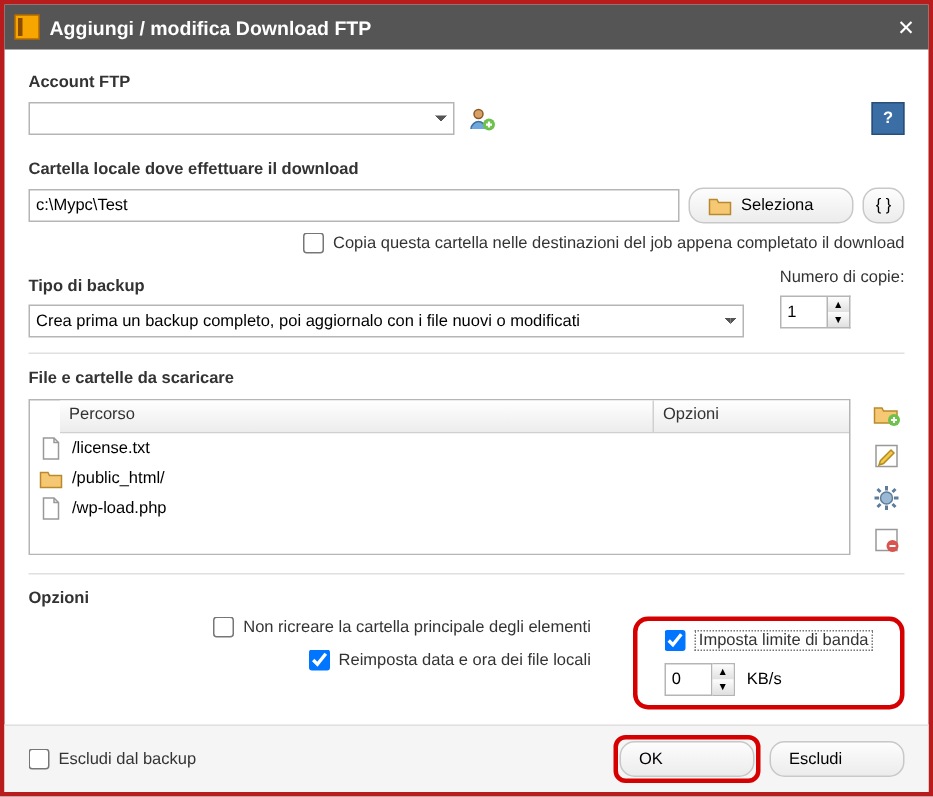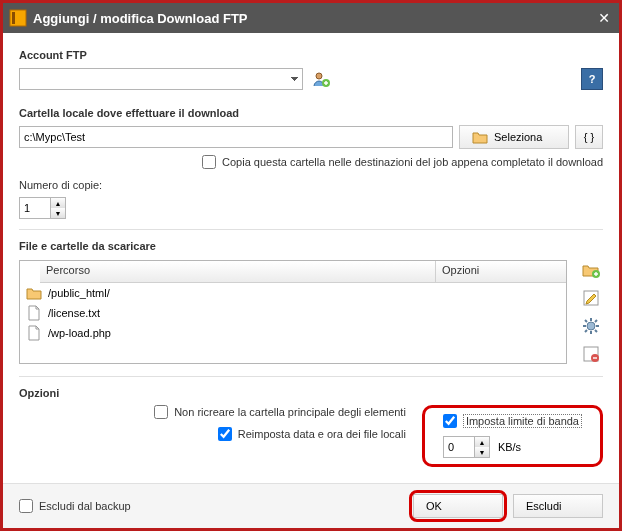--- a/index.html
+++ b/index.html
@@ -10,40 +10,40 @@
 .titlebar .title { flex: 1; font-size: 13px; font-weight: 600; }
 .titlebar .close { width: 18px; height: 18px; display: flex; align-items: center; justify-content: center; cursor: pointer; font-size: 14px; }
 .content { flex: 1; padding: 10px 16px 8px 16px; overflow: hidden; }
 .section-label { font-weight: 700; color: #333; margin: 6px 0 6px 0; }
 .row { display: flex; align-items: center; gap: 6px; }
 .divider { height: 1px; background: #e0e0e0; margin: 10px 0; }
 select.combo, input.text { height: 22px; border: 1px solid #b5b5b5; background: #fff; padding: 0 4px; font-size: 11px; }
 select.combo { appearance: none; padding-right: 18px; background-image: linear-gradient(45deg, transparent 50%, #555 50%), linear-gradient(-45deg, transparent 50%, #555 50%); background-position: right 8px center, right 4px center; background-size: 4px 4px, 4px 4px; background-repeat: no-repeat; }
 .iconbtn { width: 24px; height: 24px; border: 1px solid transparent; background: transparent; display: flex; align-items: center; justify-content: center; cursor: pointer; border-radius: 2px; }
 .helpbtn { width: 22px; height: 22px; background: #3a6ea5; color: #fff; font-weight: 700; border: 1px solid #2a4e7a; display: flex; align-items: center; justify-content: center; cursor: pointer; }
-.btn { height: 24px; border: 1px solid #c8c8c8; background: linear-gradient(#fdfdfd,#ececec); padding: 0 12px; cursor: pointer; display: inline-flex; align-items: center; gap: 6px; border-radius: 0; }
+.btn { height: 24px; border: 1px solid #c8c8c8; background: linear-gradient(#fdfdfd,#ececec); padding: 0 12px; cursor: pointer; display: inline-flex; align-items: center; gap: 6px; border-radius: 10px; }
 .btn.wide { min-width: 90px; justify-content: flex-start; }
 .checkbox-row { display: flex; align-items: center; gap: 6px; margin-top: 6px; justify-content: flex-end; }
 .checkbox-row input[type=checkbox] { width: 14px; height: 14px; }
 .top2 { display: flex; gap: 24px; }
 .top2 .left { flex: 1; }
 .spinner { display: flex; align-items: center; }
 .spinner input { width: 32px; height: 22px; border: 1px solid #b5b5b5; padding: 0 4px; }
 .spinner .spins { display: flex; flex-direction: column; border: 1px solid #b5b5b5; border-left: none; height: 22px; }
 .spinner .spins button { width: 14px; height: 11px; border: none; background: linear-gradient(#fdfdfd,#e0e0e0); font-size: 7px; line-height: 1; padding: 0; cursor: pointer; }
 .table-wrap { border: 1px solid #b5b5b5; margin-top: 2px; }
 .table-hdr { display: flex; background: linear-gradient(#fff,#ececec); border-bottom: 1px solid #d0d0d0; height: 22px; margin-left: 20px; }
 .table-hdr div { padding: 3px 6px; font-size: 11px; color: #333; }
 .table-hdr .c1 { flex: 1; border-right: 1px solid #d0d0d0; }
 .table-hdr .c2 { width: 130px; }
 .table-body { height: 80px; background: #fff; overflow: auto; }
 .trow { display: flex; align-items: center; height: 20px; padding: 0 6px; gap: 6px; }
 .trow .fi { width: 16px; height: 16px; }
 .side-tools { display: flex; flex-direction: column; gap: 4px; margin-left: 6px; }
-.options-grid { display: flex; margin-top: 6px; gap: 16px; }
+.options-grid { display: flex; margin-top: 6px; gap: 28px; }
 .options-col { display: flex; flex-direction: column; gap: 8px; }
 .highlight { border: 3px solid #d60000; border-radius: 10px; padding: 6px 18px; }
 .footer { border-top: 1px solid #e0e0e0; background: #f5f5f5; padding: 10px 16px; display: flex; align-items: center; }
 .footer .spacer { flex: 1; }
 .ok-hi { position: relative; }
 .ok-hi::after { content:""; position:absolute; inset:-4px; border:3px solid #d60000; border-radius:8px; pointer-events:none; }
 label { color: #333; }
 </style>
 </head>
 <body>
@@ -91,20 +91,26 @@
       </button>
       <button class="btn" style="width:28px;padding:0;justify-content:center">{ }</button>
     </div>
     <div class="checkbox-row">
       <input type="checkbox" style="">
       <label>Copia questa cartella nelle destinazioni del job appena completato il download</label>
     </div>
 
     <div style="height:10px"></div>
     <div class="top2">
+      <div class="left">
+        <div class="section-label">Tipo di backup</div>
+        <select class="combo" style="width:100%">
+          <option>Crea prima un backup completo, poi aggiornalo con i file nuovi o modificati</option>
+        </select>
+      </div>
       <div>
         <div style="color:#333;margin-bottom:6px">Numero di copie:</div>
         <div class="spinner">
           <input value="1" style="">
           <div class="spins">
               <button>▲</button>
               <button>▼</button>
             </div>
         </div>
       </div>
@@ -115,30 +121,30 @@
     <div class="section-label">File e cartelle da scaricare</div>
     <div class="row" style="align-items:flex-start">
       <div class="table-wrap" style="flex:1">
         <div class="table-hdr">
           <div class="c1">Percorso</div>
           <div class="c2">Opzioni</div>
         </div>
         <div class="table-body">
           <div class="trow">
             <span class="fi"><svg width="16" height="16" viewBox="0 0 16 16">
-                  <path d="M1 4h5l1 2h8v8H1z" fill="#f7c873" stroke="#b88a2e"></path>
-                </svg></span>
-            <span>/public_html/</span>
-          </div>
-          <div class="trow">
-            <span class="fi"><svg width="16" height="16" viewBox="0 0 16 16">
                   <path d="M3 1h7l3 3v11H3z" fill="#fff" stroke="#999"></path>
                   <path d="M10 1v3h3" fill="none" stroke="#999"></path>
                 </svg></span>
             <span>/license.txt</span>
+          </div>
+          <div class="trow">
+            <span class="fi"><svg width="16" height="16" viewBox="0 0 16 16">
+                  <path d="M1 4h5l1 2h8v8H1z" fill="#f7c873" stroke="#b88a2e"></path>
+                </svg></span>
+            <span>/public_html/</span>
           </div>
           <div class="trow">
             <span class="fi"><svg width="16" height="16" viewBox="0 0 16 16">
                   <path d="M3 1h7l3 3v11H3z" fill="#fff" stroke="#999"></path>
                   <path d="M10 1v3h3" fill="none" stroke="#999"></path>
                 </svg></span>
             <span>/wp-load.php</span>
           </div>
         </div>
       </div>

